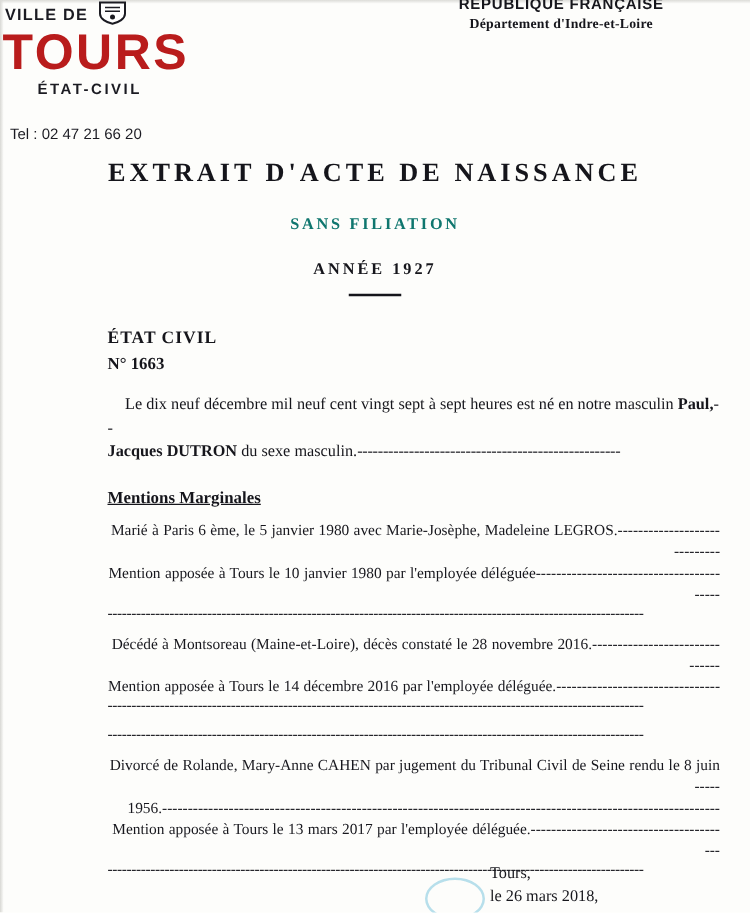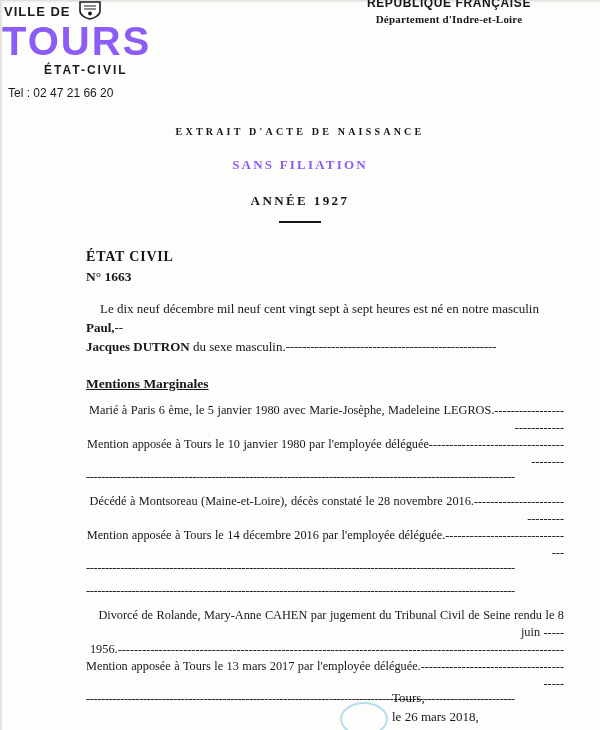--- a/index.html
+++ b/index.html
@@ -52,39 +52,39 @@
     height: 20px;
     vertical-align: -4px;
     margin-left: 2px;
   }
   .logo-tours {
     font-family: "Liberation Sans", sans-serif;
     font-size: 40px;
     font-weight: bold;
     letter-spacing: 2px;
     line-height: 38px;
-    color: #8b5cf6;
+    color: #b91c1c;
     margin-left: 2px;
     margin-top: 2px;
   }
   .logo-etat {
     font-family: "Liberation Sans", sans-serif;
     font-size: 12px;
     font-weight: bold;
     letter-spacing: 2px;
     color: #1b1b22;
-    margin-left: 44px;
+    margin-left: 30px;
     margin-top: 3px;
   }
   .logo-tel {
     font-family: "Liberation Sans", sans-serif;
     font-size: 12px;
     color: #1b1b22;
     margin-left: 8px;
-    margin-top: 9px;
+    margin-top: 22px;
   }
 
   .republic-block {
     position: absolute;
     right: 16px;
     top: -4px;
     text-align: center;
     width: 270px;
   }
   .republic-line1 {
@@ -103,53 +103,53 @@
     margin-top: 3px;
   }
 
   
   .titles {
     margin-top: 34px;
     text-align: center;
   }
   .title-main {
     font-family: "Liberation Serif", serif;
-    font-size: 10px;
+    font-size: 21px;
     font-weight: bold;
     letter-spacing: 3.2px;
     color: #15151b;
   }
   .title-sub {
     font-family: "Liberation Serif", serif;
     font-size: 13px;
     font-weight: bold;
     letter-spacing: 2.2px;
     margin-top: 20px;
-    color: #8b5cf6;
+    color: #0f766e;
   }
   .title-year {
     font-family: "Liberation Serif", serif;
     font-size: 13px;
     font-weight: bold;
     letter-spacing: 2.4px;
     margin-top: 20px;
     color: #15151b;
   }
   .title-rule {
     width: 42px;
     height: 2px;
     background: #15151b;
     margin: 12px auto 0 auto;
   }
 
   
   .body-wrap {
     margin-top: 26px;
     padding-left: 86px;
-    padding-right: 36px;
+    padding-right: 24px;
   }
 
   .etat-civil-label {
     font-family: "Liberation Serif", serif;
     font-size: 14px;
     font-weight: bold;
     letter-spacing: 0.8px;
     color: #15151b;
   }
   .acte-number {

